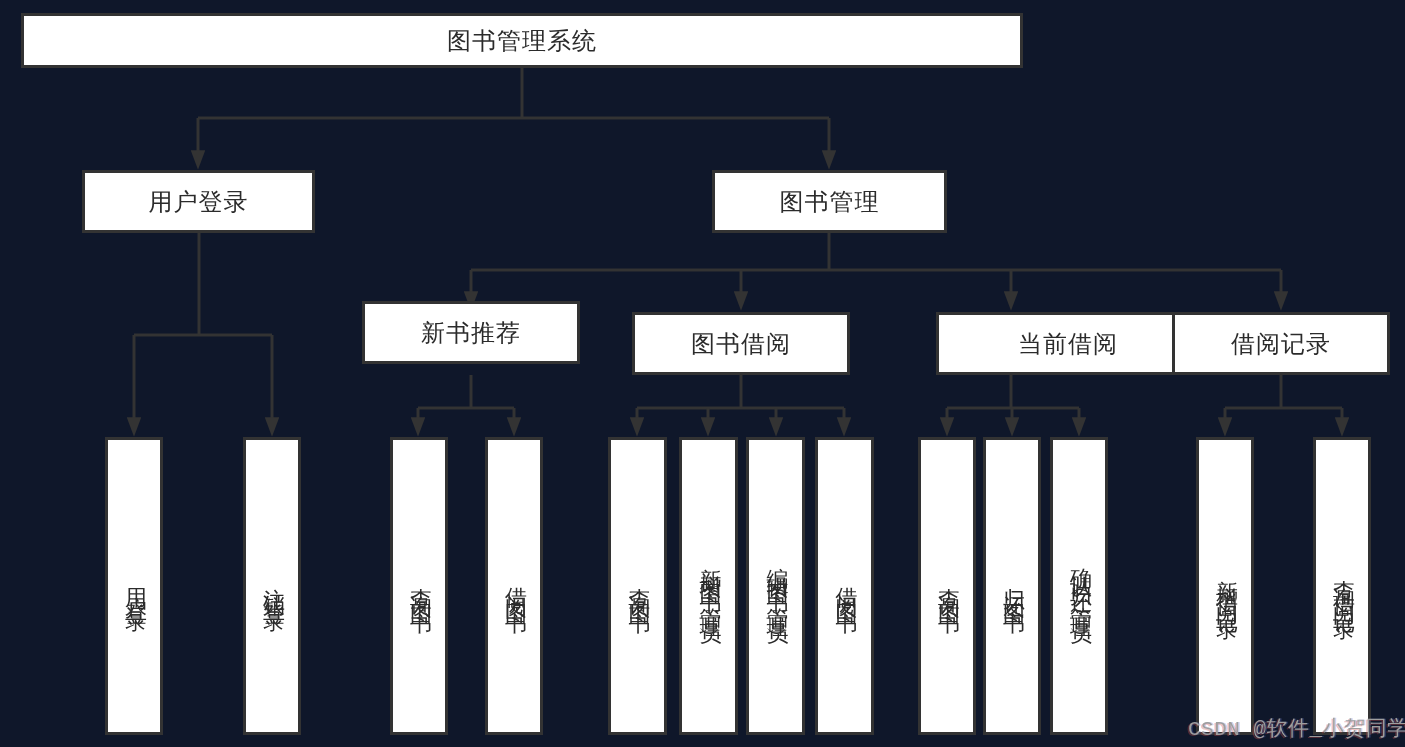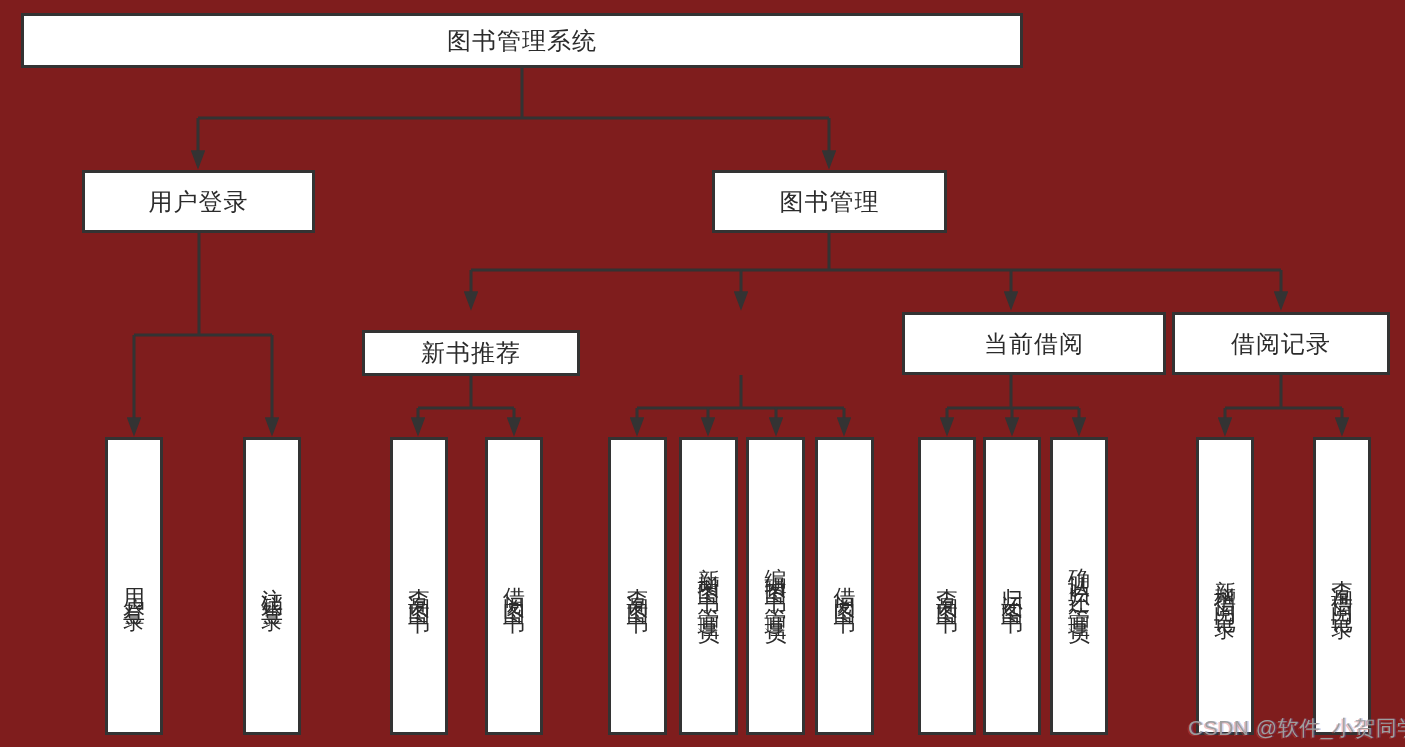--- a/index.html
+++ b/index.html
@@ -1,21 +1,21 @@
 <!DOCTYPE html>
 <html><head>
 <meta charset="utf-8">
 <style>
   html, body { margin: 0; padding: 0; background: #ffffff; }
   #canvas {
     position: relative;
     width: 1405px;
     height: 747px;
-    background: #7f1d1d;
-    font-family: Liberation Sans, sans-serif;
+    background: #0f172a;
+    font-family: Liberation Mono, monospace;
     overflow: hidden;
   }
   #connector-layer {
     position: absolute;
     left: 0; top: 0;
     width: 1405px; height: 747px;
   }
   .hnode {
     position: absolute;
     box-sizing: border-box;
@@ -114,24 +114,27 @@
     <span class="hlabel">图书管理系统</span>
   </div>
 
   <div class="hnode" style="left:82px; top:170px; width:233px; height:63px;">
     <span class="hlabel">用户登录</span>
   </div>
   <div class="hnode" style="left:712px; top:170px; width:235px; height:63px;text-align:right;">
     <span class="hlabel">图书管理</span>
   </div>
 
-  <div class="hnode" style="left:362px; top:330px; width:218px; height:46px;">
+  <div class="hnode" style="left:362px; top:301px; width:218px; height:63px;">
     <span class="hlabel">新书推荐</span>
   </div>
-  <div class="hnode" style="left:902px; top:312px; width:264px; height:63px;">
+  <div class="hnode" style="left:632px; top:312px; width:218px; height:63px;">
+    <span class="hlabel">图书借阅</span>
+  </div>
+  <div class="hnode" style="left:936px; top:312px; width:264px; height:63px;">
     <span class="hlabel">当前借阅</span>
   </div>
   <div class="hnode" style="left:1172px; top:312px; width:218px; height:63px;">
     <span class="hlabel">借阅记录</span>
   </div>
 
   <div class="vnode" style="left:105px;">
     <span class="vlabel">用户登录</span>
   </div>
   <div class="vnode" style="left:243px;">

